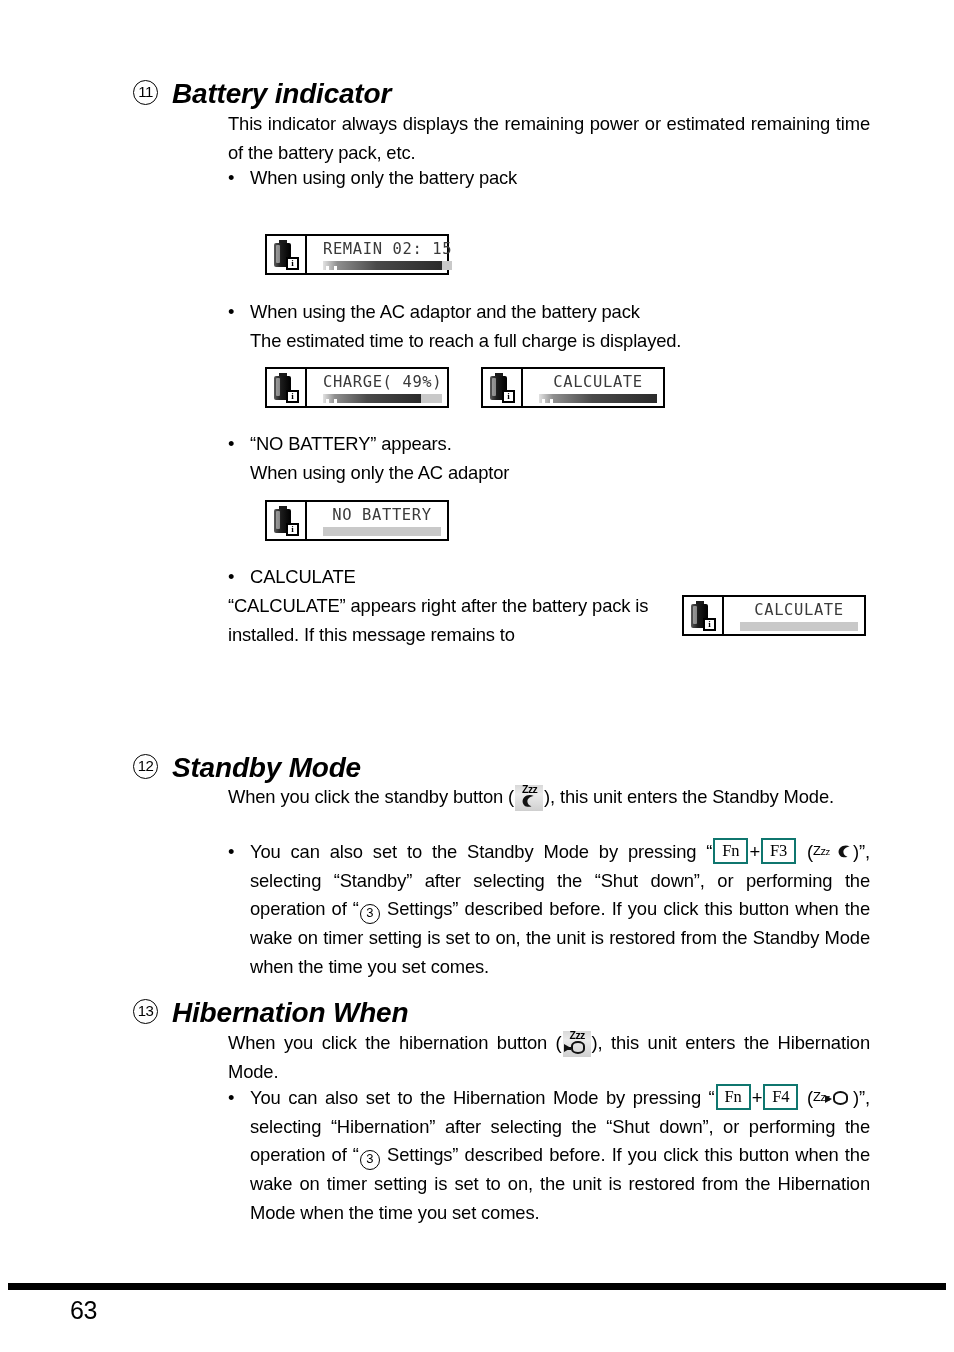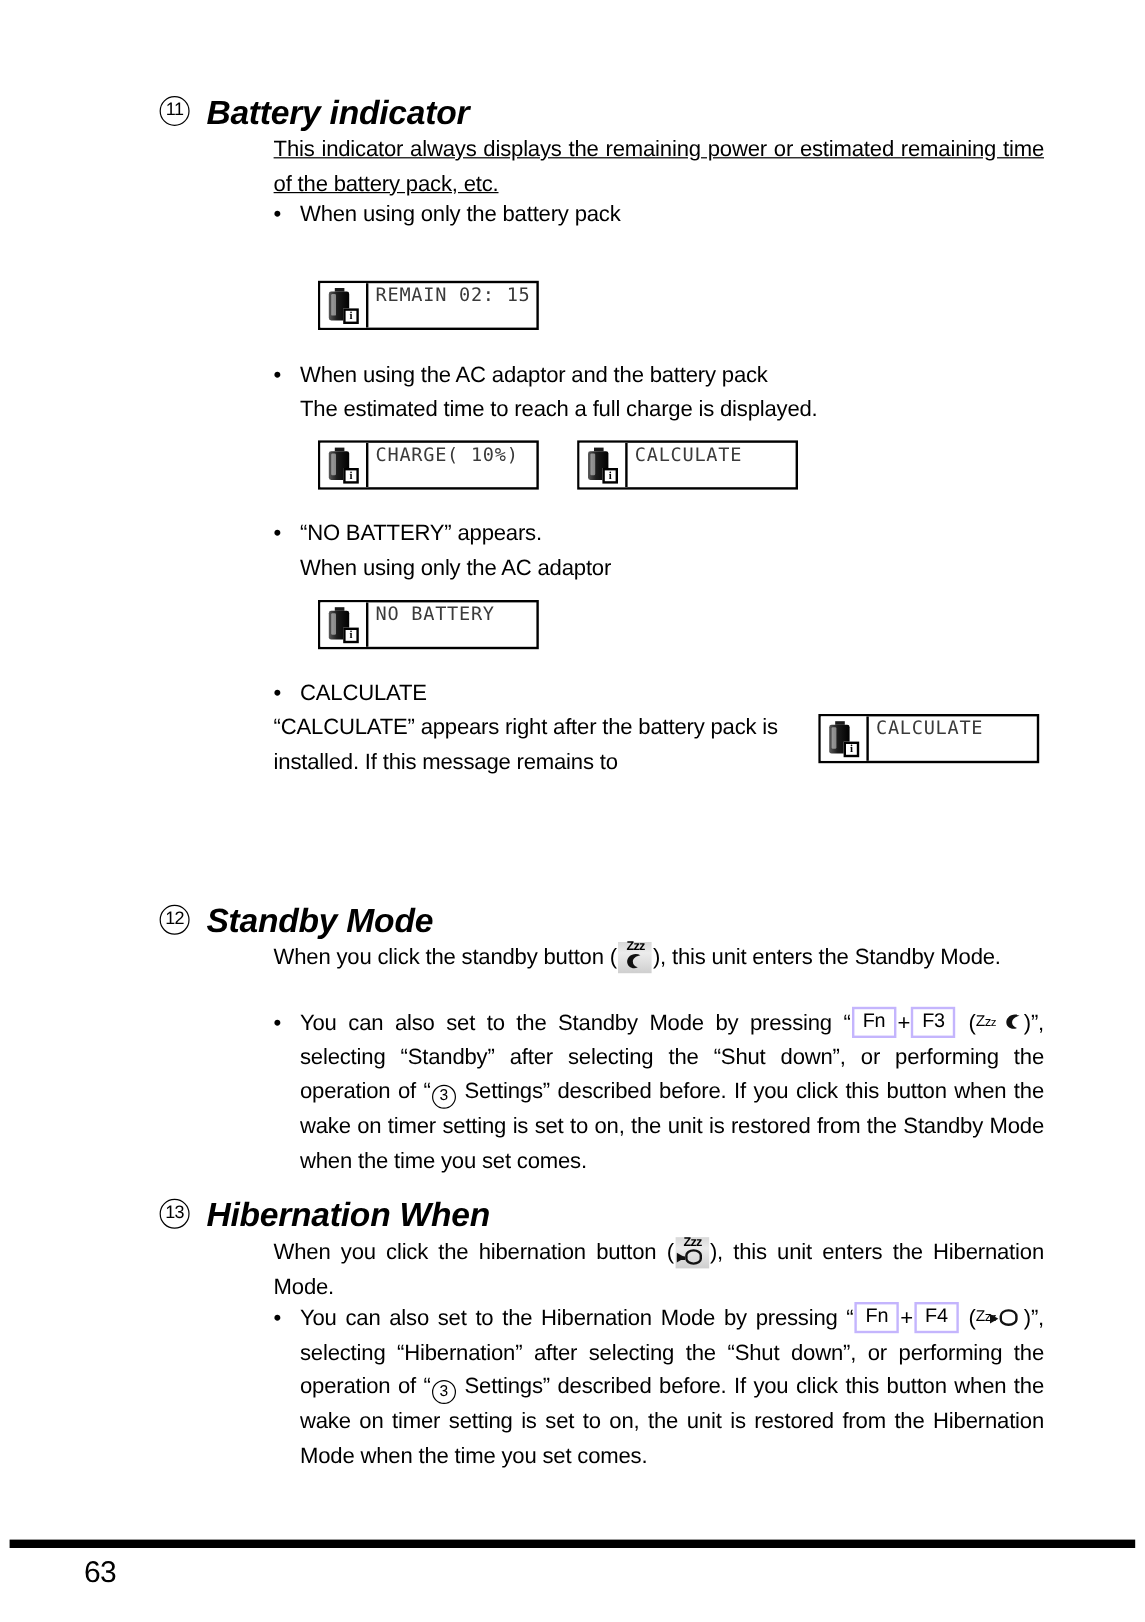--- a/index.html
+++ b/index.html
@@ -105,23 +105,23 @@
     border-right: 2.5px solid #000;
     display: flex;
     align-items: center;
     justify-content: center;
     flex: 0 0 auto;
     background: #fff;
   }
   .lcd-body {
     flex: 1 1 auto;
     display: flex;
-    flex-direction: row;
-    justify-content: space-between;
-    padding: 2px 6px 3px 6px;
+    flex-direction: column;
+    justify-content: flex-end;
+    padding: 2px 6px 3px 16px;
     box-sizing: border-box;
   }
   .lcd-text {
     font-family: "DejaVu Sans Mono", monospace;
     font-size: 15.5px;
     line-height: 17px;
     letter-spacing: 0.6px;
     text-align: center;
     color: #3a3a3a;
     white-space: pre;
@@ -178,27 +178,27 @@
     display:flex; align-items:center; justify-content:center;
   }
   .batt-glyph .badge i {
     font-style: normal; font-size: 9px; line-height: 9px; font-weight: bold;
     font-family: "Liberation Serif", serif;
   }
 
   
   .key-cap {
     display: inline-block;
-    border: 2px solid #c4b5fd;
+    border: 2px solid #0f766e;
     padding: 0px 7px 1px 7px;
     font-size: 16.5px;
     line-height: 21px;
     vertical-align: 2px;
     margin: 0 1px;
-    font-family: Liberation Sans, sans-serif;
+    font-family: Liberation Serif, serif;
   }
   .circ-ref {
     display: inline-block;
     width: 18px; height: 18px;
     border: 1.4px solid #000;
     border-radius: 50%;
     font-size: 13px;
     line-height: 16px;
     text-align: center;
     vertical-align: -2px;
@@ -316,21 +316,21 @@
 
 <div class="page">
 
   <div class="section" style="top:78px;">
     <div class="sec-head">
       <span class="circled-num">11</span>
       <span class="sec-title">Battery indicator</span>
     </div>
   </div>
 
-  <div class="body-text" style="top:110px;text-decoration:underline;">This indicator always displays the remaining power or estimated remaining time of the battery pack, etc.</div>
+  <div class="body-text" style="top:110px;">This indicator always displays the remaining power or estimated remaining time of the battery pack, etc.</div>
 
   <div class="bullet-row" style="top:164px;">
     <span class="dot">•</span>
     <span class="btext">When using only the battery pack</span>
   </div>
 
   <div class="lcd" style="left:265px; top:234px; width:184px;">
     <div class="lcd-icon">
       <div class="batt-glyph">
         <div class="cap"></div>
@@ -360,21 +360,21 @@
     <div class="lcd-icon">
       <div class="batt-glyph">
         <div class="cap"></div>
         <div class="cell"></div>
         <div class="badge">
             <i>i</i>
           </div>
       </div>
     </div>
     <div class="lcd-body">
-      <div class="lcd-text">CHARGE( 10%)</div>
+      <div class="lcd-text">CHARGE( 49%)</div>
       <div class="lcd-bar">
         <div class="fill" style="width:82%"></div>
         <div class="tickmask"></div>
         <div class="tickmask2"></div>
       </div>
     </div>
   </div>
 
   <div class="lcd" style="left:481px; top:367px; width:184px;">
     <div class="lcd-icon">

